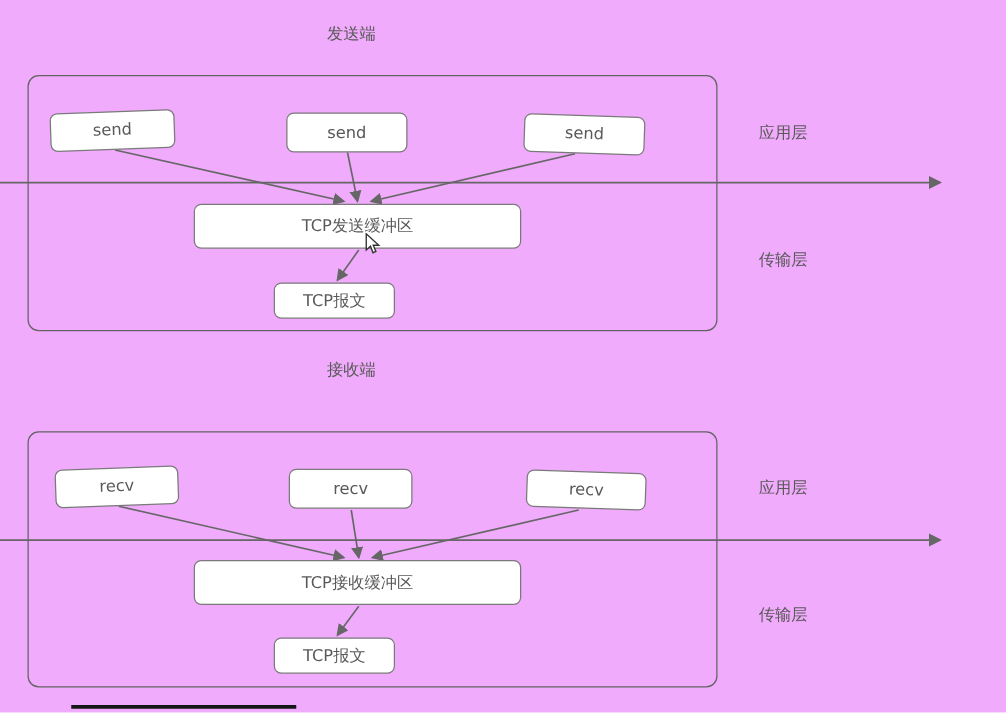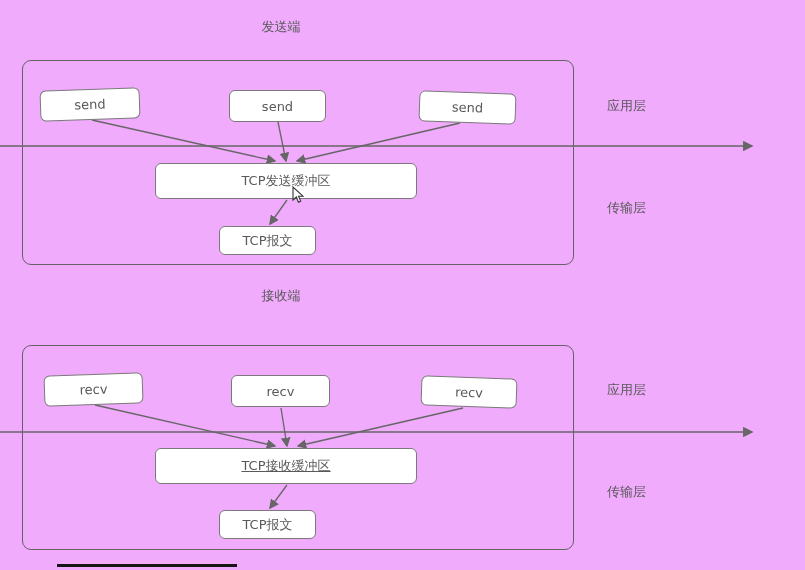--- a/index.html
+++ b/index.html
@@ -111,21 +111,21 @@
 
   <section>
     <div class="diagram-title" style="left:236px; top:287px;">接收端</div>
 
     <div class="outer-box" style="left:22px; top:345px; width:552px; height:205px;"></div>
 
     <div class="node" style="left:44px; top:374px; width:99px; height:31px; transform:rotate(-2deg);">recv</div>
     <div class="node" style="left:231px; top:375px; width:99px; height:32px;">recv</div>
     <div class="node" style="left:421px; top:377px; width:96px; height:30px; transform:rotate(2deg);">recv</div>
 
-    <div class="node" style="left:155px; top:448px; width:262px; height:36px;text-decoration:underline;">TCP接收缓冲区</div>
+    <div class="node" style="left:155px; top:448px; width:262px; height:36px;">TCP接收缓冲区</div>
 
     <div class="node" style="left:219px; top:510px; width:97px; height:29px;">TCP报文</div>
 
     <div class="layer-label" style="left:607px; top:381px;">应用层</div>
     <div class="layer-label" style="left:607px; top:483px;">传输层</div>
   </section>
 
   <div class="bottom-line" style="left:57px; top:564px; width:180px; height:3px;"></div>
 
 </div>

